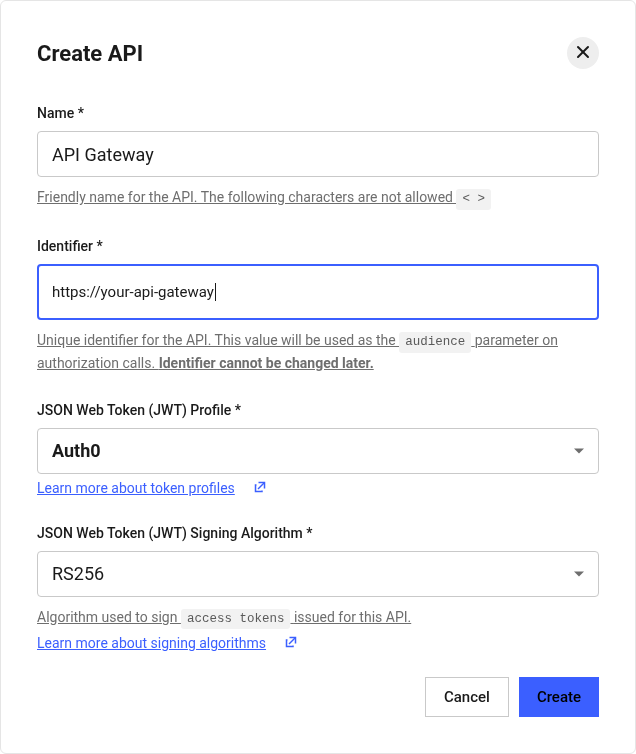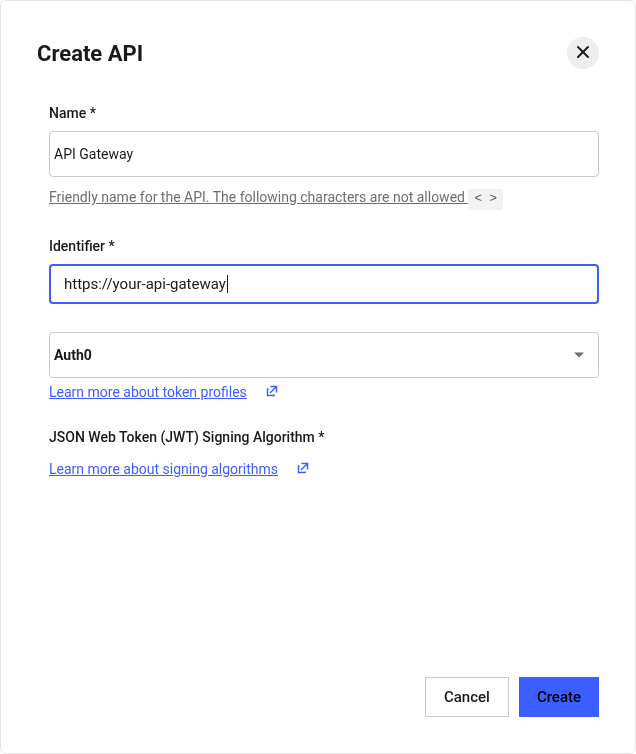--- a/index.html
+++ b/index.html
@@ -43,36 +43,35 @@
       align-items: center;
       justify-content: center;
       cursor: pointer;
     }
     .close-btn svg {
       width: 14px;
       height: 14px;
     }
     .form-group {
       margin-bottom: 28px;
-      margin-left: 12px;
     }
     .form-label {
       display: block;
       font-size: 14px;
       font-weight: 500;
       color: #1a1a1a;
       margin-bottom: 10px;
     }
     .text-input, .select-input {
       width: 100%;
       height: 46px;
-      padding: 0 4px;
+      padding: 0 14px;
       border: 1px solid #c9c9c9;
       border-radius: 4px;
-      font-size: 14px;
+      font-size: 18px;
       color: #1a1a1a;
       background: #fff;
       font-family: inherit;
     }
     .select-wrapper {
       position: relative;
     }
     .select-input {
       appearance: none;
       -webkit-appearance: none;
@@ -152,21 +151,21 @@
     .caret {
       display: inline-block;
       width: 1px;
       height: 18px;
       background: #1a1a1a;
       vertical-align: middle;
       margin-left: 1px;
     }
     .input-display {
       width: 100%;
-      height: 40px;
+      height: 56px;
       padding: 0 13px;
       border: 2px solid #3b5fff;
       border-radius: 4px;
       font-size: 15px;
       color: #1a1a1a;
       background: #fff;
       display: flex;
       align-items: center;
     }
   </style>
@@ -194,23 +193,30 @@
       <span class="code-chip">&lt; &gt;</span>
     </div>
   </div>
 
   <div class="form-group">
     <label class="form-label">Identifier *</label>
     <div class="input-display">
       <span>https://your-api-gateway</span>
         <span class="caret"></span>
     </div>
-  </div>
-
-  <div class="form-group">
+    <div class="help-text">
+      <span>Unique identifier for the API. This value will be used as the </span>
+      <span class="code-chip">audience</span>
+      <span> parameter on authorization calls. </span>
+      <strong>Identifier cannot be changed later.</strong>
+    </div>
+  </div>
+
+  <div class="form-group">
+    <label class="form-label">JSON Web Token (JWT) Profile *</label>
     <div class="select-wrapper">
       <div class="select-input" style="display:flex;align-items:center;font-weight:bold;">
         <span>Auth0</span>
       </div>
       <span class="chevron-down">
         <svg viewBox="0 0 12 12" fill="#6e6e6e">
           <path d="M1 4 L6 9 L11 4 Z"></path>
         </svg>
       </span>
     </div>
@@ -221,20 +227,35 @@
           <path d="M4.5 1.5 H10.5 V7.5"></path>
           <line x1="10.5" y1="1.5" x2="4" y2="8"></line>
           <path d="M8 9.5 V10.5 H1.5 V4 H2.5"></path>
         </svg>
       </span>
     </a>
   </div>
 
   <div class="form-group">
     <label class="form-label">JSON Web Token (JWT) Signing Algorithm *</label>
+    <div class="select-wrapper">
+      <div class="select-input" style="display:flex;align-items:center;">
+        <span>RS256</span>
+      </div>
+      <span class="chevron-down">
+        <svg viewBox="0 0 12 12" fill="#6e6e6e">
+          <path d="M1 4 L6 9 L11 4 Z"></path>
+        </svg>
+      </span>
+    </div>
+    <div class="help-text">
+      <span>Algorithm used to sign </span>
+      <span class="code-chip">access tokens</span>
+      <span> issued for this API.</span>
+    </div>
     <a class="help-link">
       <span>Learn more about signing algorithms</span>
       <span>
         <svg viewBox="0 0 12 12" fill="none" stroke="#3b5fff" stroke-width="1.5">
           <path d="M4.5 1.5 H10.5 V7.5"></path>
           <line x1="10.5" y1="1.5" x2="4" y2="8"></line>
           <path d="M8 9.5 V10.5 H1.5 V4 H2.5"></path>
         </svg>
       </span>
     </a>

